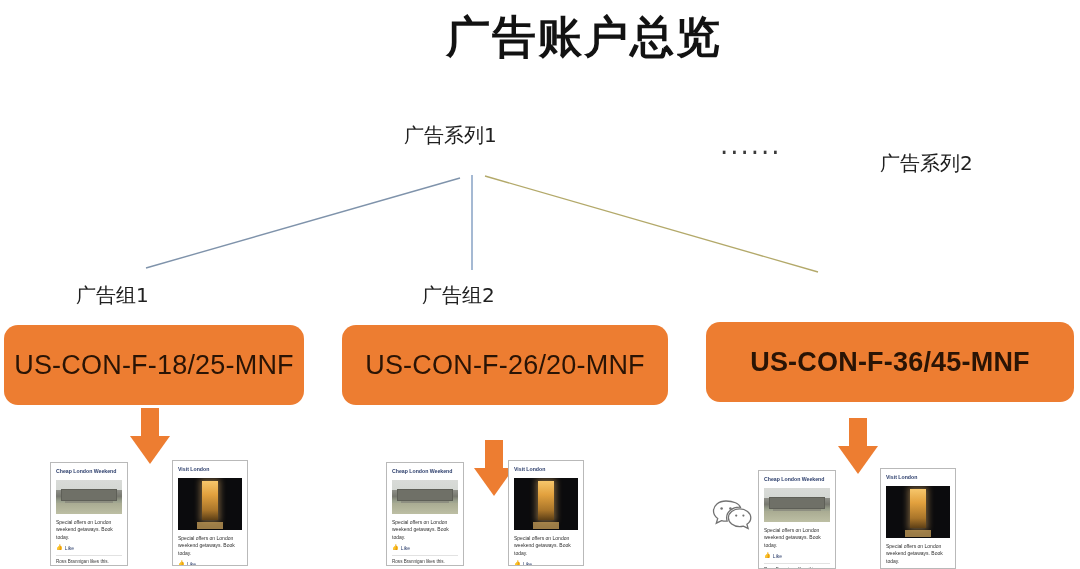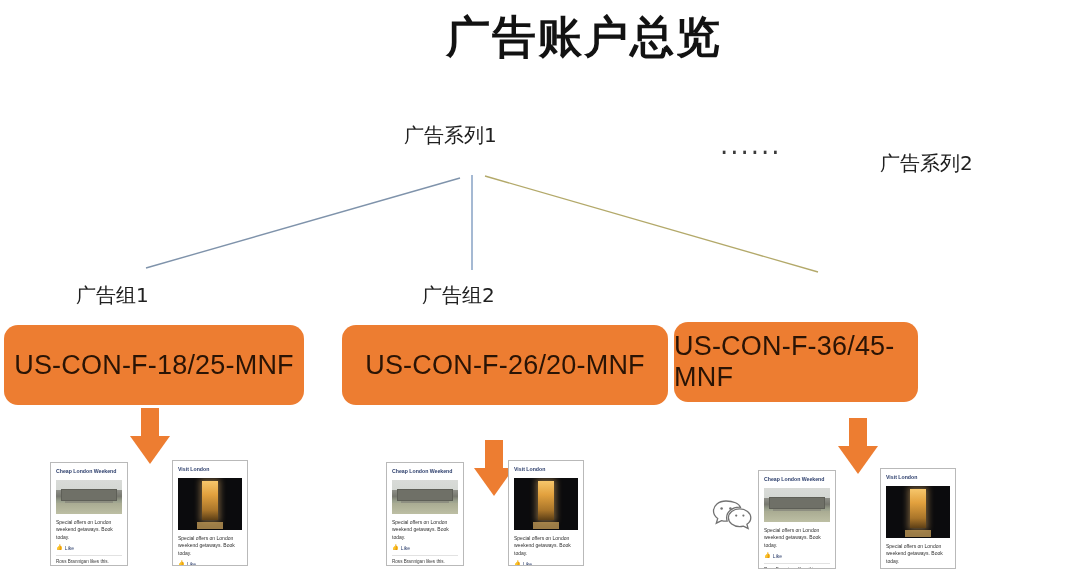--- a/index.html
+++ b/index.html
@@ -74,21 +74,21 @@
     align-items: center;
     justify-content: center;
     color: #2a1405;
     font-size: 27px;
     font-weight: 400;
     letter-spacing: 0.2px;
     font-family: "Liberation Sans", sans-serif;
   }
   .adbox1 { left: 4px;   top: 325px; width: 300px; }
   .adbox2 { left: 342px; top: 325px; width: 326px; }
-  .adbox3 { left: 674px; top: 322px; width: 244px; }
+  .adbox3 { left: 706px; top: 322px; width: 368px; font-weight: bold; }
 
   
   .arrow {
     position: absolute;
     width: 40px;
     height: 56px;
   }
   .arrow .shaft {
     position: absolute;
     left: 11px;

